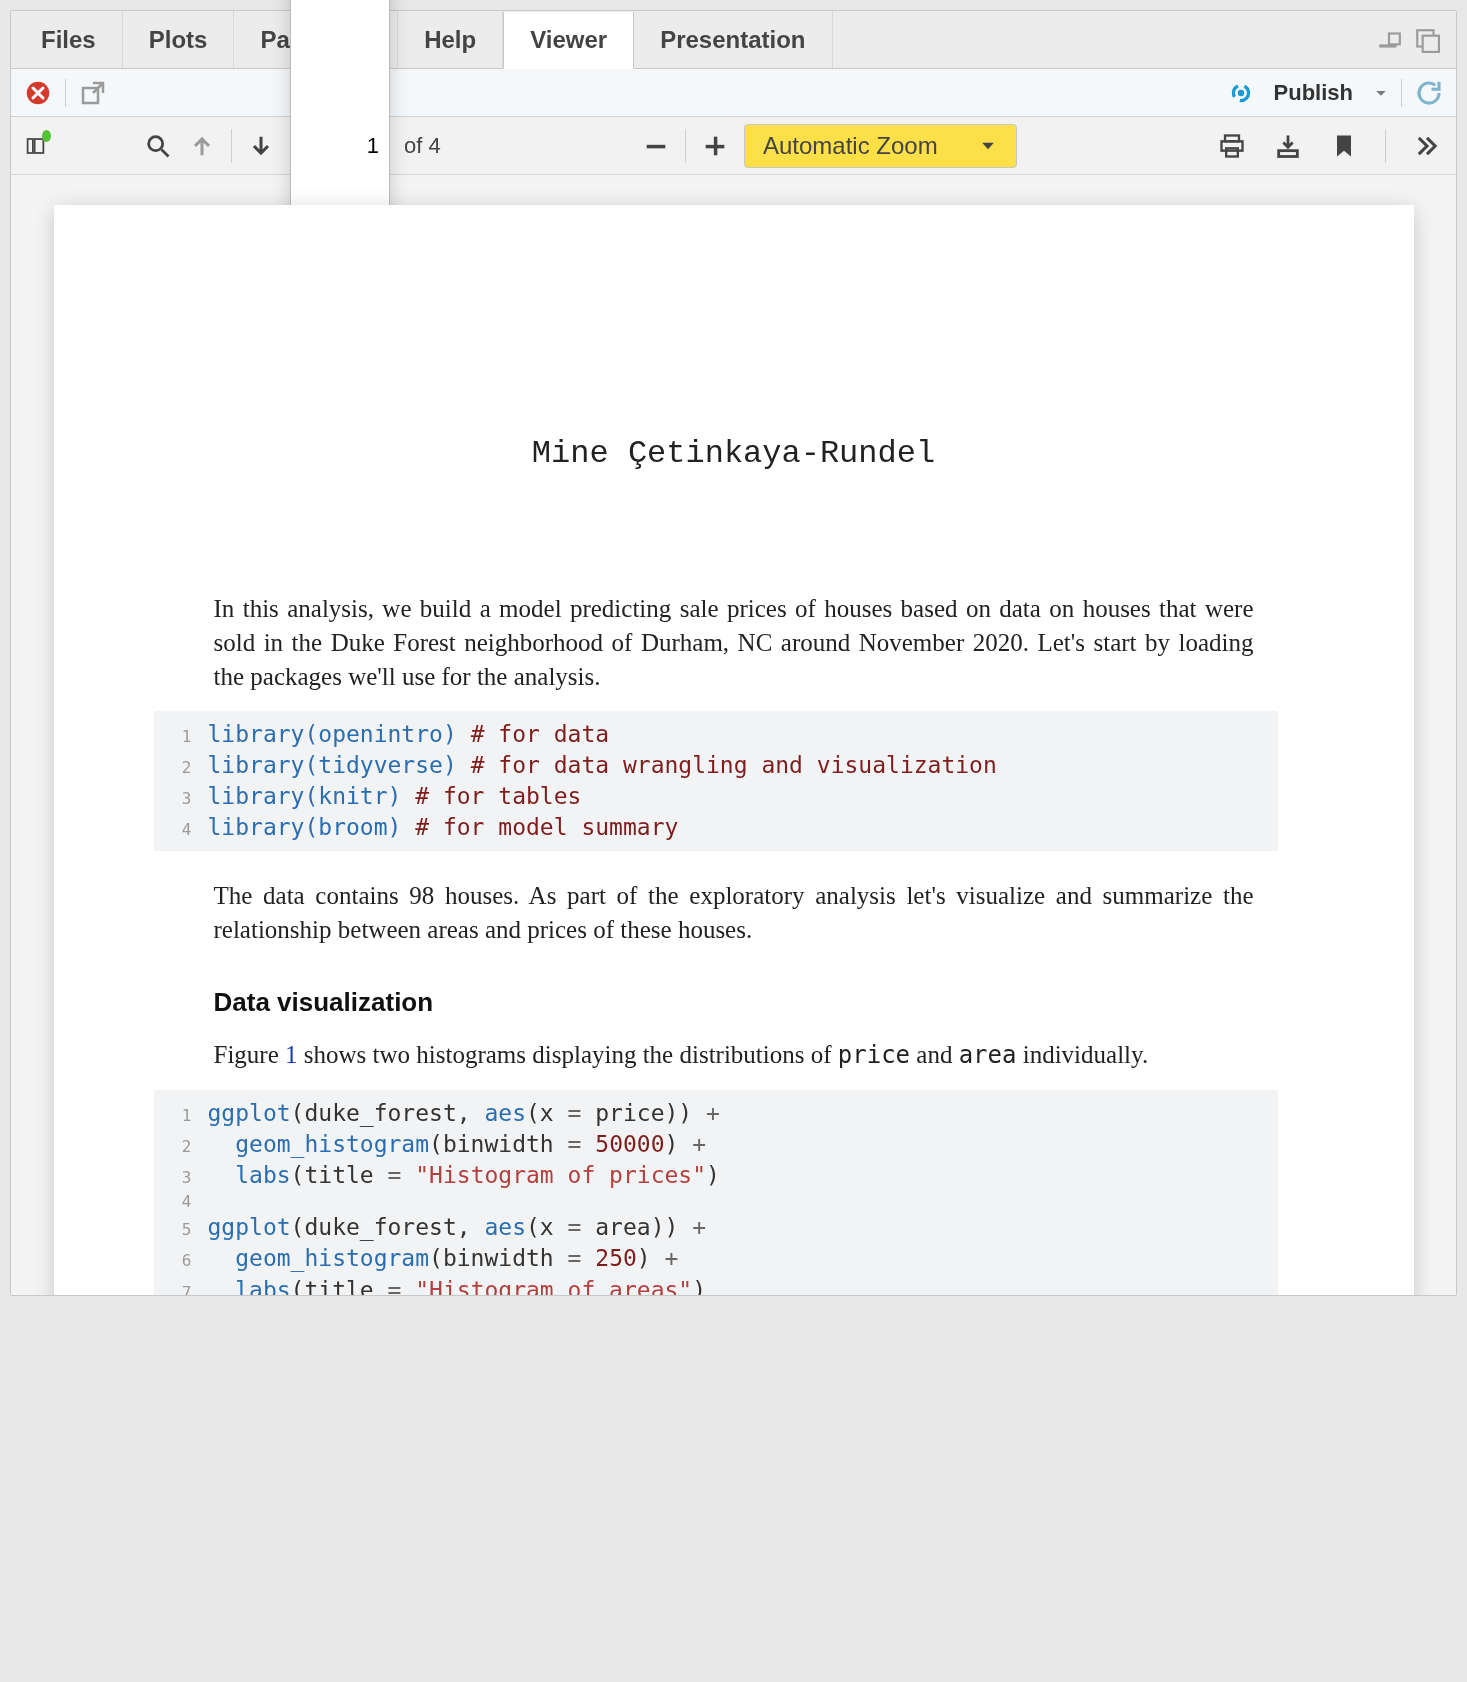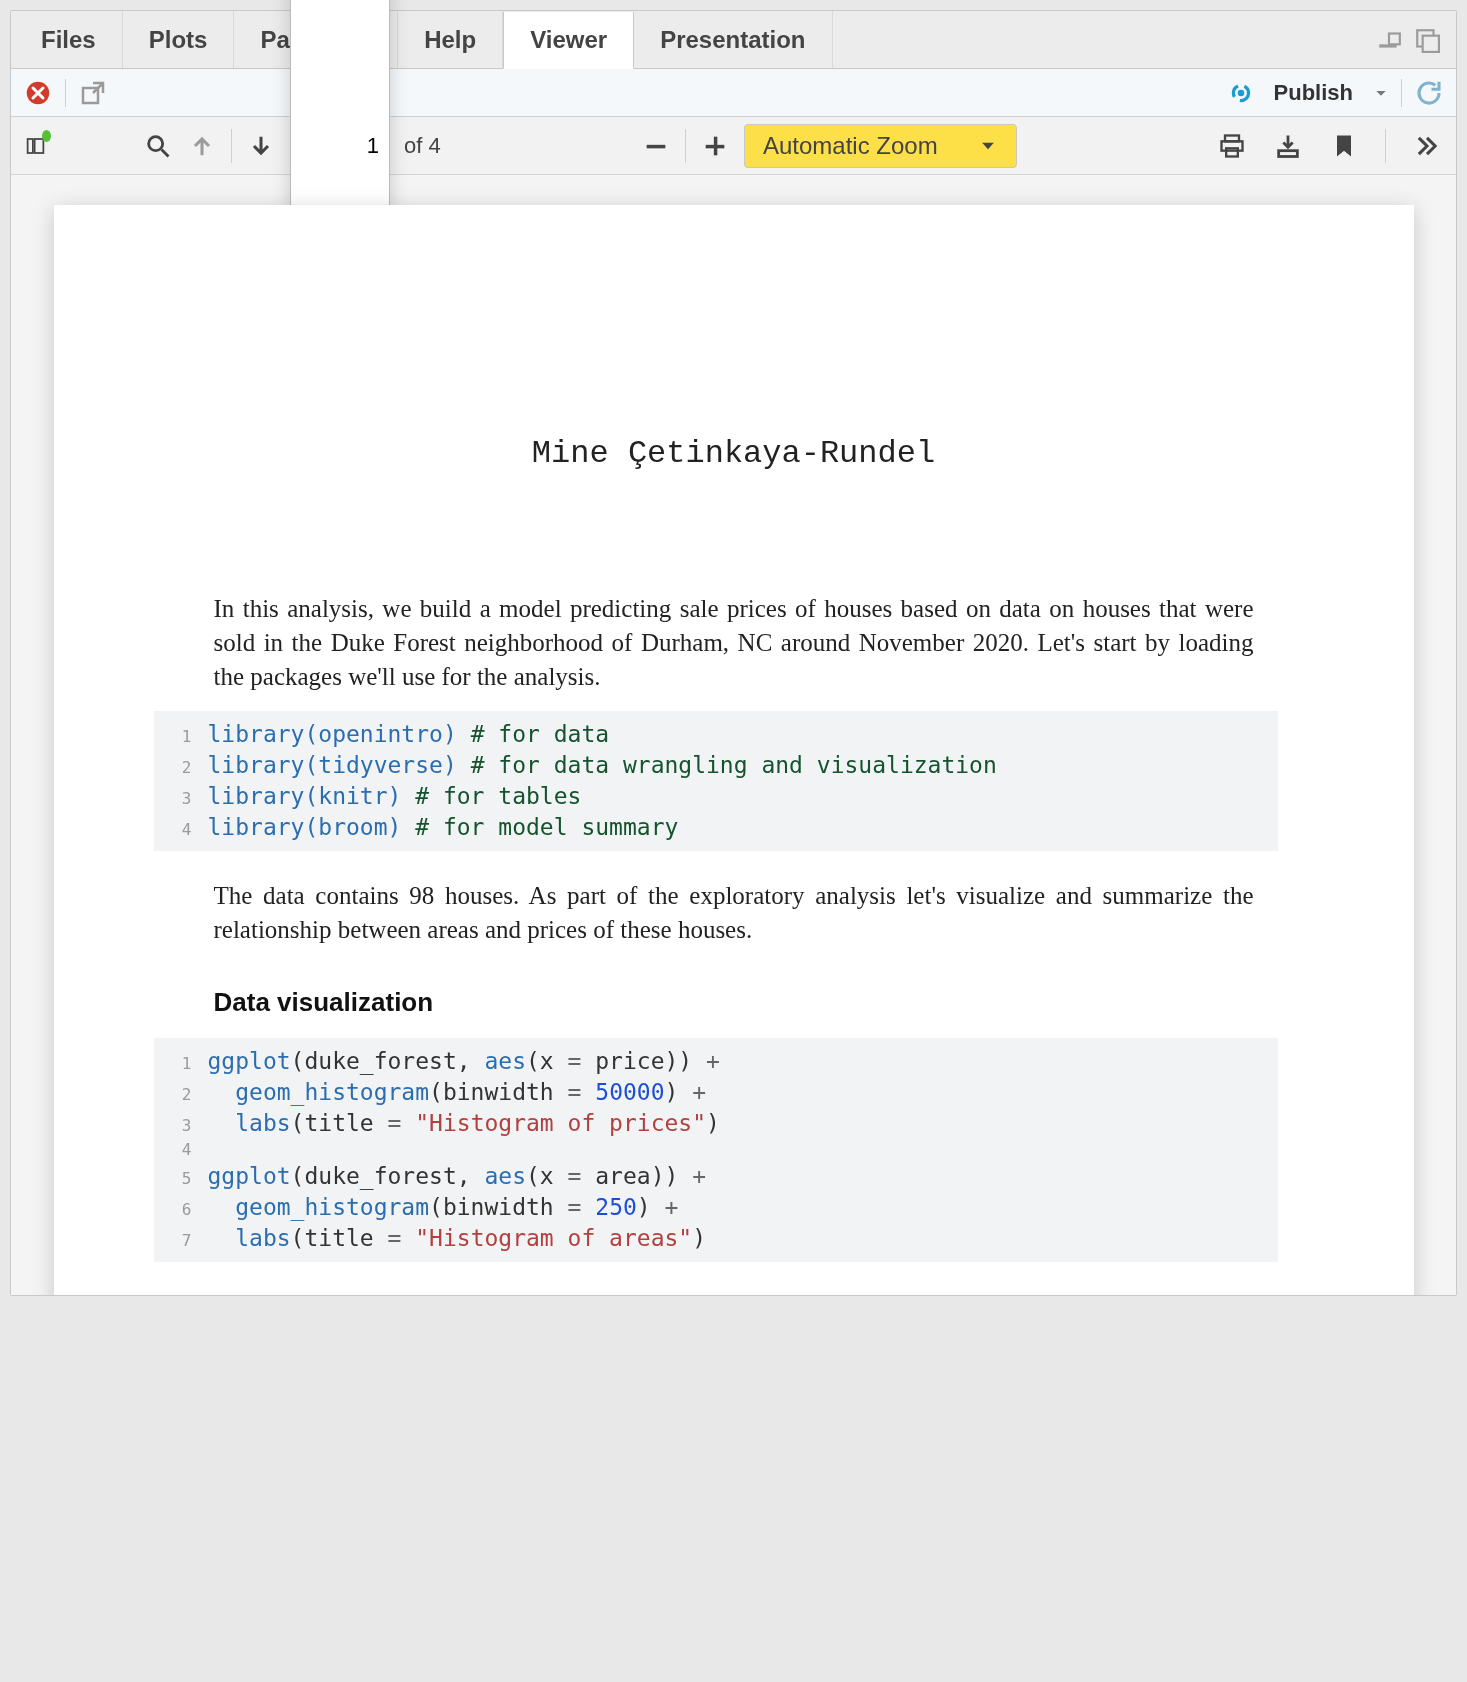--- a/index.html
+++ b/index.html
@@ -207,24 +207,24 @@
     width: 40px;
     text-align: right;
     color: #9a9a9a;
     font-size: 16px;
     padding-right: 16px;
     font-family: "Menlo","Consolas",monospace;
     user-select: none;
   }
   .tok-kw   { color: #2a6db0; } 
   .tok-str  { color: #b33f3f; } 
-  .tok-num  { color: #1d4ed8; }
+  .tok-num  { color: #7f1d1d; }
   .tok-op   { color: #666; }
   .tok-pkg  { color: #2a6db0; }
-  .tok-comm { color: #14532d; }
+  .tok-comm { color: #7f1d1d; }
   .tt { font-family: "Menlo", "Consolas", monospace; font-size: 24px; }
 
   .green-dot {
     width: 12px; height: 12px; border-radius: 50%; background:#55c233;
     position: relative; top:-10px; left:-4px;
   }
 
   .right-icons { display:flex; align-items:center; gap:26px; }
 </style>
 </head>
@@ -393,20 +393,23 @@
             <div class="row">
               <span class="ln">4</span>
               <span><span class="tok-kw">library</span><span class="tok-pkg">(broom)</span>      <span class="tok-comm"># for model summary</span></span>
             </div>
           </div>
 
 
       <p>The data contains 98 houses. As part of the exploratory analysis let's visualize and summarize the relationship between areas and prices of these houses.</p>
 
       <h3>Data visualization</h3>
+      <p>
+        <span>Figure </span><a class="ref">1</a><span> shows two histograms displaying the distributions of </span><span class="tt">price</span><span> and </span><span class="tt">area</span><span> individually.</span>
+      </p>
 
       <div class="codeblock" id="code2">
             <div class="row">
               <span class="ln">1</span>
               <span style="white-space:pre;"><span class="tok-kw">ggplot</span>(duke_forest, <span class="tok-kw">aes</span>(x <span class="tok-op">=</span> price)) <span class="tok-op">+</span></span>
             </div>
             <div class="row">
               <span class="ln">2</span>
               <span style="white-space:pre;">  <span class="tok-kw">geom_histogram</span>(binwidth <span class="tok-op">=</span> <span class="tok-num">50000</span>) <span class="tok-op">+</span></span>
             </div>

